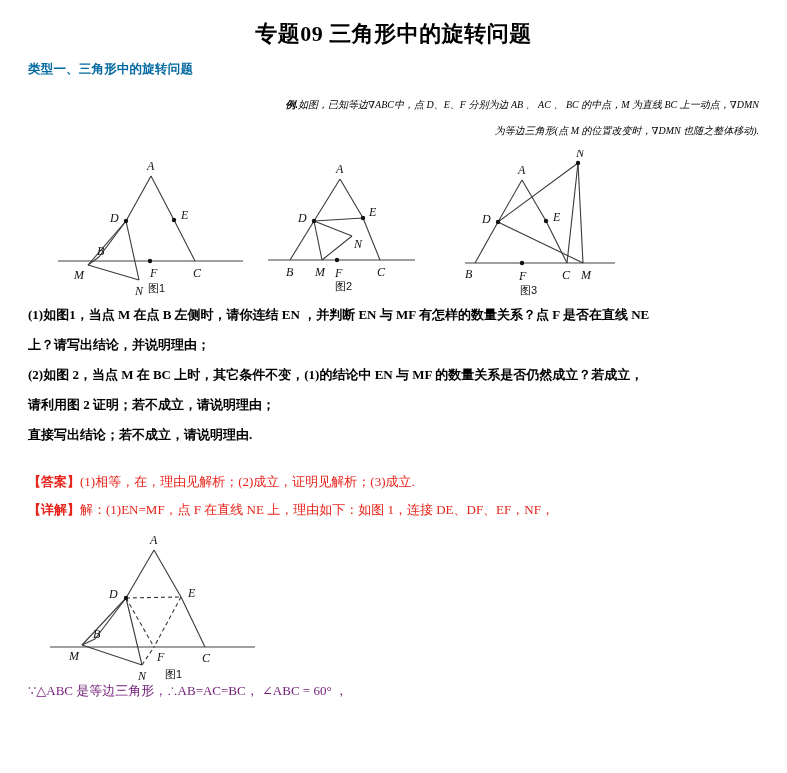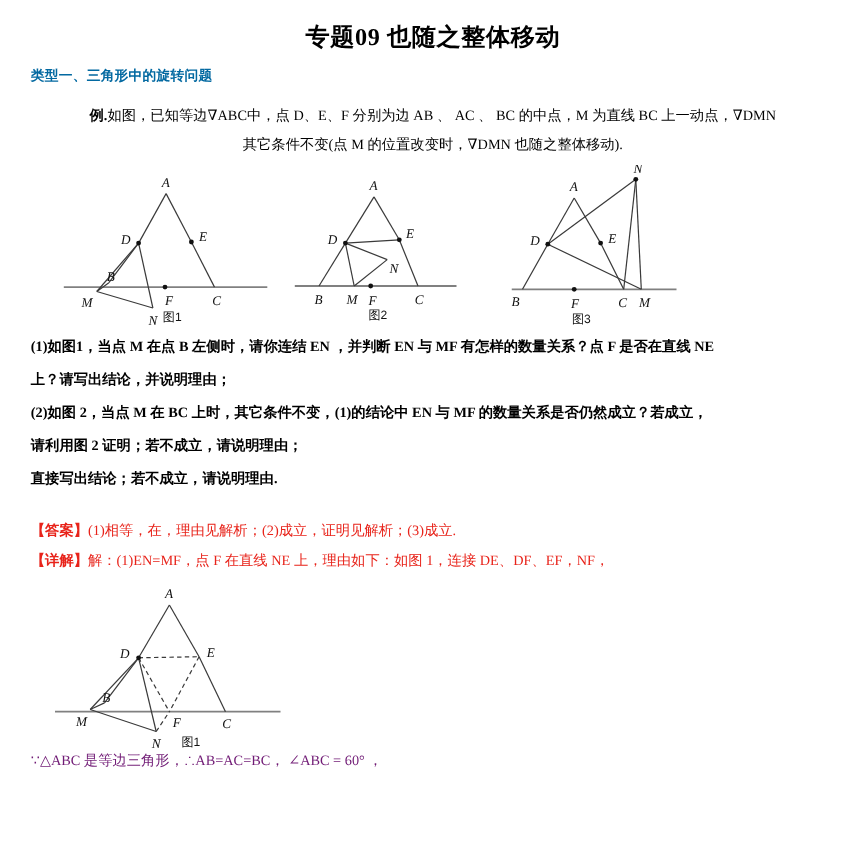--- a/index.html
+++ b/index.html
@@ -34,23 +34,24 @@
   .section-title {
     margin: 12px 0 0 28px;
     font-size: 12.5px;
     font-weight: bold;
     color: #0369a1;
     font-family: "Liberation Sans", sans-serif;
     letter-spacing: 0.2px;
   }
   .para {
     margin: 0 28px 0 28px;
-    font-size: 13px;
+    font-size: 10px;
     line-height: 26px;
-    text-align: center;
+    text-align: right;
+    font-style: italic;
   }
   .para.first {
     margin-top: 14px;
   }
   .q-block {
     margin: 0 28px;
     font-size: 13px;
     line-height: 30px;
     font-weight: bold;
   }
@@ -82,28 +83,28 @@
     font-size: 13px;
     line-height: 26px;
     color: #701a75;
   }
 </style>
 </head>
 <body>
 
 <div class="page">
 
-  <h1 class="doc-title">专题09 也随之整体移动</h1>
+  <h1 class="doc-title">专题09 三角形中的旋转问题</h1>
 
   <div class="section-title">类型一、三角形中的旋转问题</div>
 
   <div class="para first">
     <span class="bold">例.</span><span>如图，已知等边∇ABC中，点 D、E、F 分别为边 AB 、 AC 、 BC 的中点，M 为直线 BC 上一动点，∇DMN</span>
   </div>
-  <div class="para">其它条件不变(点 M 的位置改变时，∇DMN 也随之整体移动).</div>
+  <div class="para">为等边三角形(点 M 的位置改变时，∇DMN 也随之整体移动).</div>
 
   <div class="figs">
     <div class="figwrap" style="position:absolute; left:28px; top:0;">
       <svg width="220" height="150" viewBox="0 0 220 150">
           <line x1="30" y1="111" x2="215" y2="111" stroke="#808080" stroke-width="1.6"></line>
           <line x1="123" y1="26" x2="98" y2="71" stroke="#3a3a3a" stroke-width="1.1"></line>
           <line x1="98" y1="71" x2="71" y2="107" stroke="#3a3a3a" stroke-width="1.1"></line>
           <line x1="123" y1="26" x2="146" y2="70" stroke="#3a3a3a" stroke-width="1.1"></line>
           <line x1="146" y1="70" x2="167" y2="111" stroke="#3a3a3a" stroke-width="1.1"></line>
           <line x1="98" y1="71" x2="60" y2="115" stroke="#3a3a3a" stroke-width="1.1"></line>

